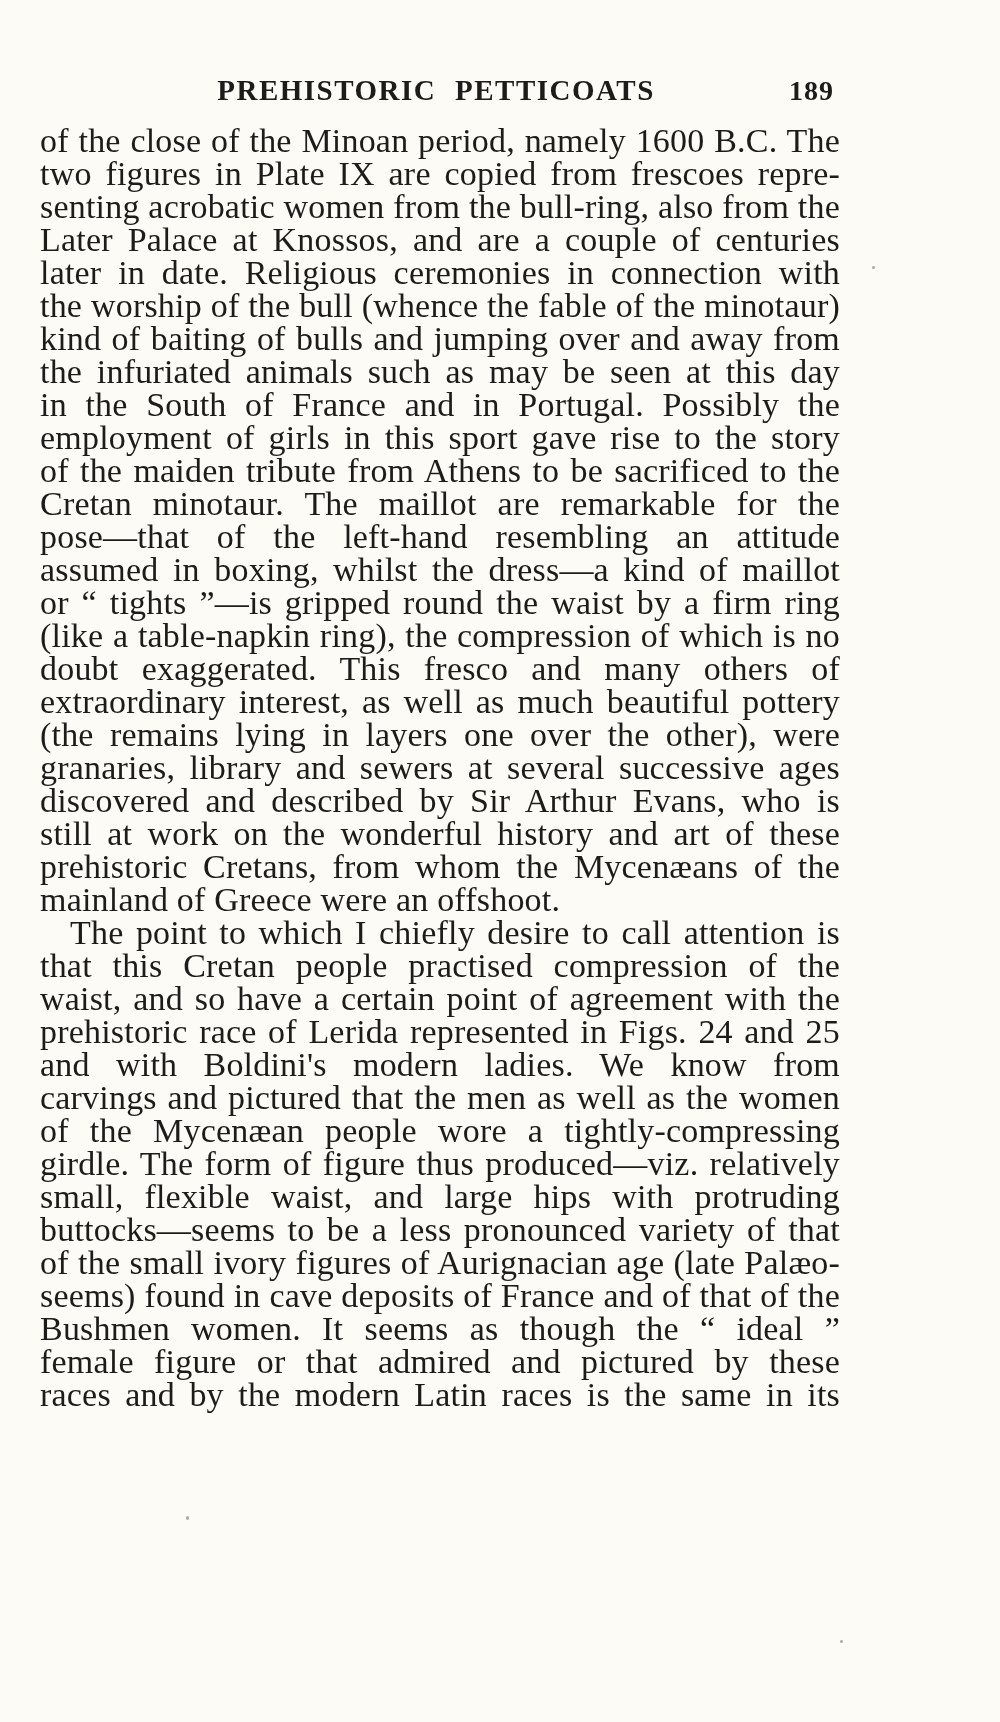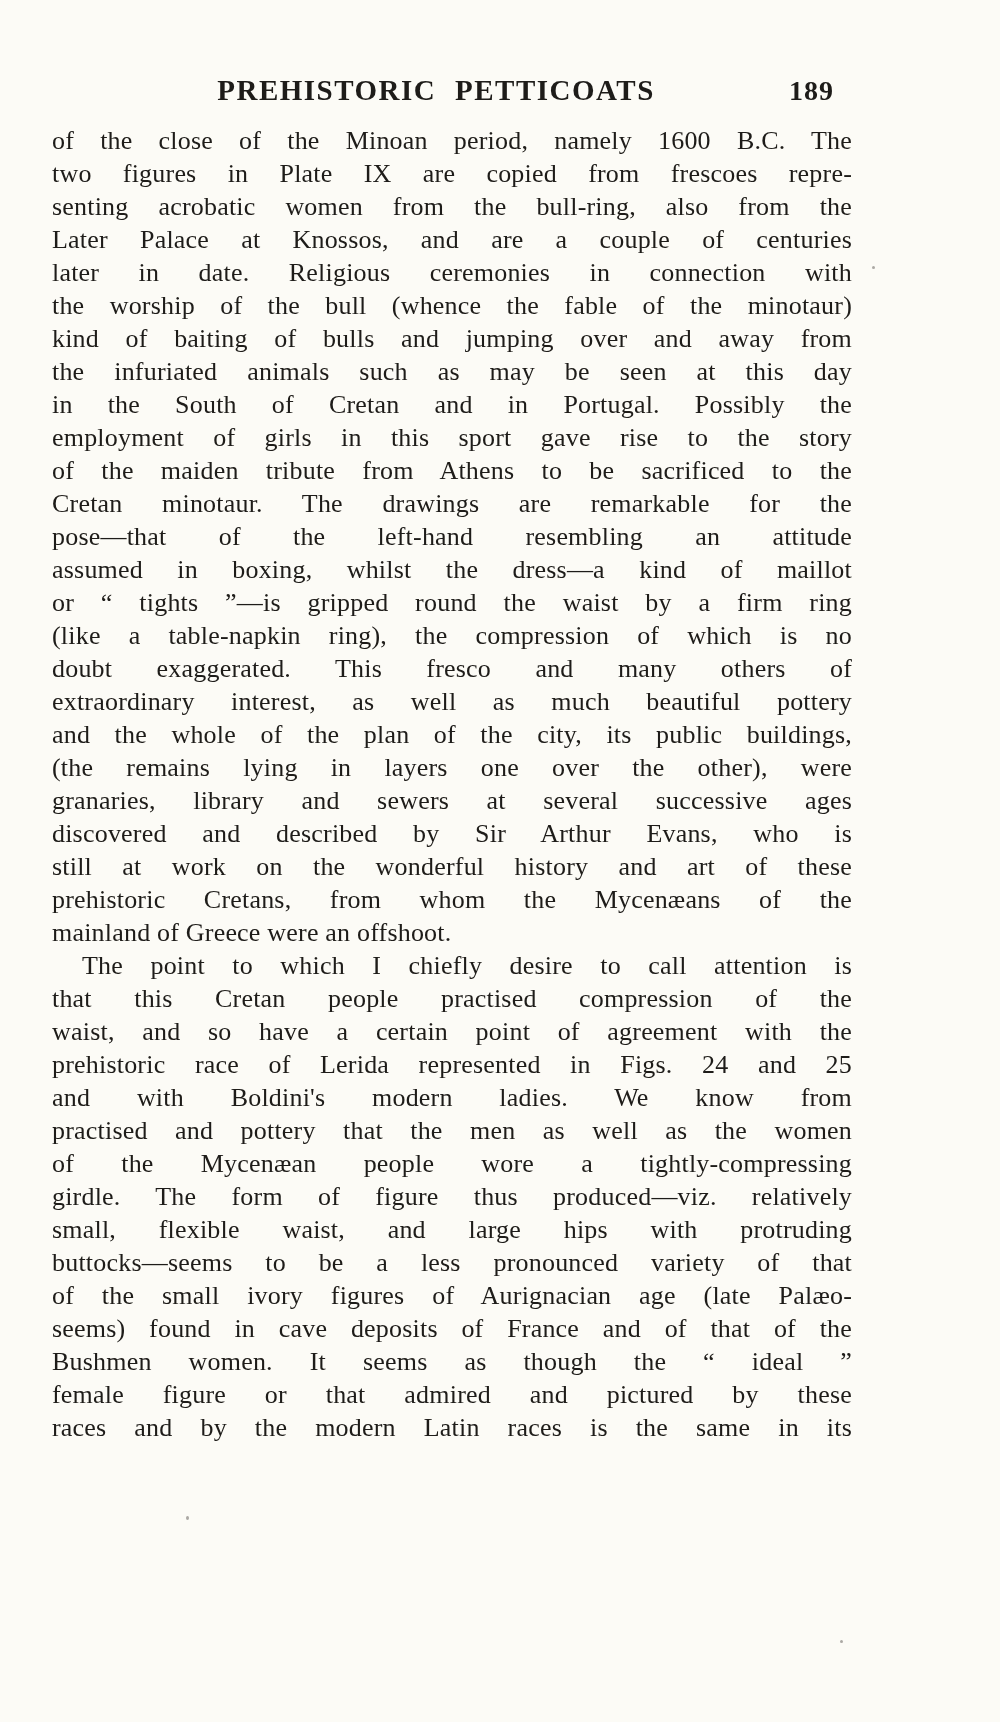--- a/index.html
+++ b/index.html
@@ -41,23 +41,23 @@
     position: absolute;
     right: 2px;
     top: 1px;
     font-size: 28px;
     font-weight: 700;
     letter-spacing: 1px;
   }
   .text-block {
     position: absolute;
     top: 124px;
-    left: 52px;
+    left: 40px;
     width: 800px;
-    font-size: 26px;
+    font-size: 34px;
     line-height: 33px;
     letter-spacing: 0.2px;
   }
   .line {
     text-align: justify;
     text-align-last: justify;
     text-justify: inter-word;
     white-space: nowrap;
   }
   .line.last {
@@ -89,45 +89,44 @@
   <div class="text-block">
       <div>
         <div class="line">of the close of the Minoan period, namely 1600 B.C. The</div>
         <div class="line">two figures in Plate IX are copied from frescoes repre-</div>
         <div class="line">senting acrobatic women from the bull-ring, also from the</div>
         <div class="line">Later Palace at Knossos, and are a couple of centuries</div>
         <div class="line">later in date. Religious ceremonies in connection with</div>
         <div class="line">the worship of the bull (whence the fable of the minotaur)</div>
         <div class="line">kind of baiting of bulls and jumping over and away from</div>
         <div class="line">the infuriated animals such as may be seen at this day</div>
-        <div class="line">in the South of Cretan and in Portugal. Possibly the</div>
+        <div class="line">in the South of France and in Portugal. Possibly the</div>
         <div class="line">employment of girls in this sport gave rise to the story</div>
         <div class="line">of the maiden tribute from Athens to be sacrificed to the</div>
-        <div class="line">Cretan minotaur. The drawings are remarkable for the</div>
+        <div class="line">Cretan minotaur. The maillot are remarkable for the</div>
         <div class="line">pose—that of the left-hand resembling an attitude</div>
         <div class="line">assumed in boxing, whilst the dress—a kind of maillot</div>
         <div class="line">or “ tights ”—is gripped round the waist by a firm ring</div>
         <div class="line">(like a table-napkin ring), the compression of which is no</div>
         <div class="line">doubt exaggerated. This fresco and many others of</div>
         <div class="line">extraordinary interest, as well as much beautiful pottery</div>
-        <div class="line">and the whole of the plan of the city, its public buildings,</div>
         <div class="line">(the remains lying in layers one over the other), were</div>
         <div class="line">granaries, library and sewers at several successive ages</div>
         <div class="line">discovered and described by Sir Arthur Evans, who is</div>
         <div class="line">still at work on the wonderful history and art of these</div>
         <div class="line">prehistoric Cretans, from whom the Mycenæans of the</div>
         <div class="line last">mainland of Greece were an offshoot.</div>
       </div>
       <div>
         <div class="line indent">The point to which I chiefly desire to call attention is</div>
         <div class="line">that this Cretan people practised compression of the</div>
         <div class="line">waist, and so have a certain point of agreement with the</div>
         <div class="line">prehistoric race of Lerida represented in Figs. 24 and 25</div>
         <div class="line">and with Boldini's modern ladies. We know from</div>
-        <div class="line">practised and pottery that the men as well as the women</div>
+        <div class="line">carvings and pictured that the men as well as the women</div>
         <div class="line">of the Mycenæan people wore a tightly-compressing</div>
         <div class="line">girdle. The form of figure thus produced—viz. relatively</div>
         <div class="line">small, flexible waist, and large hips with protruding</div>
         <div class="line">buttocks—seems to be a less pronounced variety of that</div>
         <div class="line">of the small ivory figures of Aurignacian age (late Palæo-</div>
         <div class="line">seems) found in cave deposits of France and of that of the</div>
         <div class="line">Bushmen women. It seems as though the “ ideal ”</div>
         <div class="line">female figure or that admired and pictured by these</div>
         <div class="line">races and by the modern Latin races is the same in its</div>
       </div>

